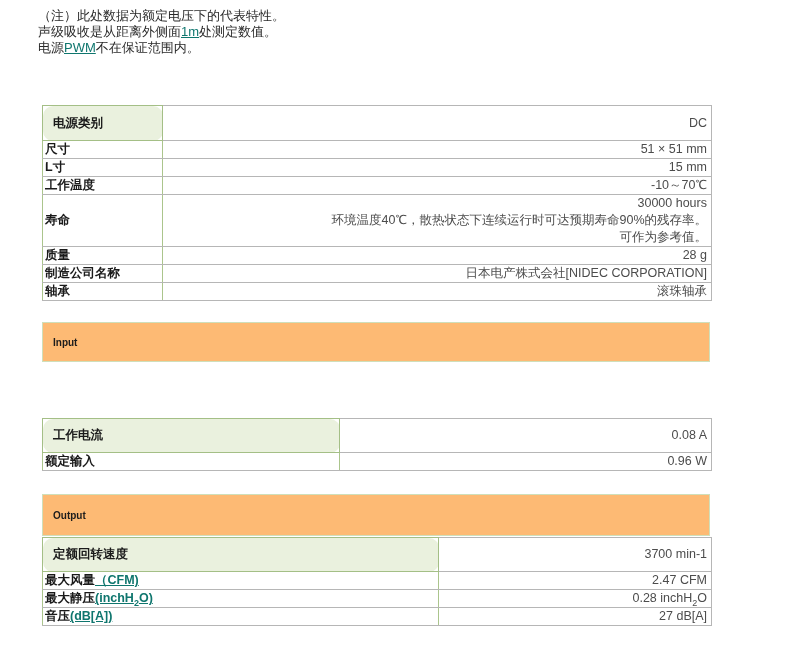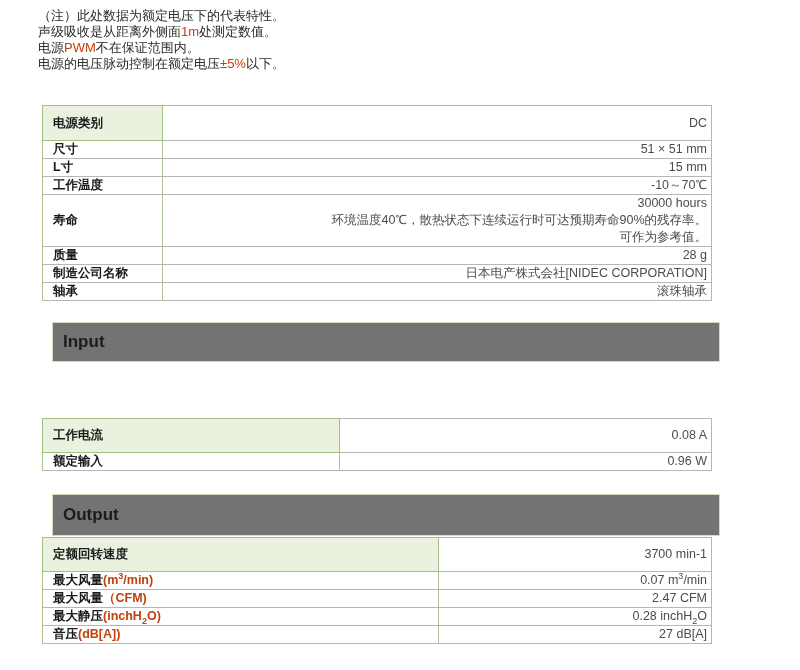--- a/index.html
+++ b/index.html
@@ -16,21 +16,21 @@
   
   .notes {
     position: absolute;
     left: 38px;
     top: 8px;
     font-size: 13px;
     line-height: 16px;
     color: #2a2a2a;
     white-space: nowrap;
   }
-  .seg-green { color: #c2410c; }
+  .seg-green { color: #0f766e; text-decoration: underline; }
   .seg-sup { font-size: 9px; vertical-align: super; line-height: 0; }
   .seg-sub { font-size: 9px; vertical-align: sub; line-height: 0; }
 
   
   table {
     position: absolute;
     left: 42px;
     width: 670px;
     border-collapse: collapse;
     table-layout: fixed;
@@ -40,23 +40,24 @@
   th, td {
     border: 1px solid #b6b6b6;
     text-align: left;
     vertical-align: middle;
     overflow: hidden;
     white-space: nowrap;
   }
   th {
     font-weight: bold;
     color: #1a1a1a;
-    padding: 0 10px;
+    padding: 0 2px;
     border-left-color: #abc58c;
     border-right-color: #abc58c;
+    border-radius: 10px;
   }
   td {
     color: #4c4c4c;
     padding: 0 4px;
     line-height: 17px;
     text-align: right;
   }
   tr { height: 18px; }
   tr.row-header { height: 35px; }
   tr.row-header th {
@@ -78,45 +79,44 @@
   #tbl-current col.c-label { width: 297px; }
   #tbl-current tr.row-header { height: 34px; margin-left: 17px; }
 
   #tbl-output { top: 537px; }
   #tbl-output col.c-label { width: 396px; }
   #tbl-output tr.row-header { height: 34px; }
 
   
   .section-bar {
     position: absolute;
-    left: 52px;
+    left: 42px;
     width: 668px;
-    background: #737373;
+    background: #fdba74;
     border: 1px solid #cfdfba;
     display: flex;
     align-items: center;
-    font-size: 17px;
+    font-size: 10px;
     font-weight: bold;
     color: #1c1c1c;
     padding-left: 10px;
     box-sizing: border-box;
   }
   #input-bar  { top: 322px; height: 40px; }
   #output-bar { top: 494px; height: 42px; }
 </style>
 </head>
 <body>
 
 <div class="page">
 
   <div class="notes" id="notes">
       <div><span>（注）此处数据为额定电压下的代表特性。</span></div>
       <div><span>声级吸收是从距离外侧面</span><span class="seg-green">1m</span><span>处测定数值。</span></div>
       <div><span>电源</span><span class="seg-green">PWM</span><span>不在保证范围内。</span></div>
-      <div><span>电源的电压脉动控制在额定电压</span><span class="seg-green">±5%</span><span>以下。</span></div>
     </div>
 
   <table id="tbl-general">
     <colgroup>
         <col class="c-label">
         <col>
       </colgroup>
     <tbody>
         <tr class="row-header">
           <th><span>电源类别</span></th>
@@ -183,24 +183,20 @@
     <colgroup>
         <col class="c-label">
         <col>
       </colgroup>
     <tbody>
         <tr class="row-header">
           <th><span>定额回转速度</span></th>
           <td><span>3700 min-1</span></td>
         </tr>
         <tr>
-          <th><span>最大风量</span><span class="seg-green">(m</span><span class="seg-green seg-sup">3</span><span class="seg-green">/min)</span></th>
-          <td><span>0.07 m</span><span class="seg-sup">3</span><span>/min</span></td>
-        </tr>
-        <tr>
           <th><span>最大风量</span><span class="seg-green">（CFM)</span></th>
           <td><span>2.47 CFM</span></td>
         </tr>
         <tr>
           <th><span>最大静压</span><span class="seg-green">(inchH</span><span class="seg-green seg-sub">2</span><span class="seg-green">O)</span></th>
           <td><span>0.28 inchH</span><span class="seg-sub">2</span><span>O</span></td>
         </tr>
         <tr>
           <th><span>音压</span><span class="seg-green">(dB[A])</span></th>
           <td><span>27 dB[A]</span></td>

